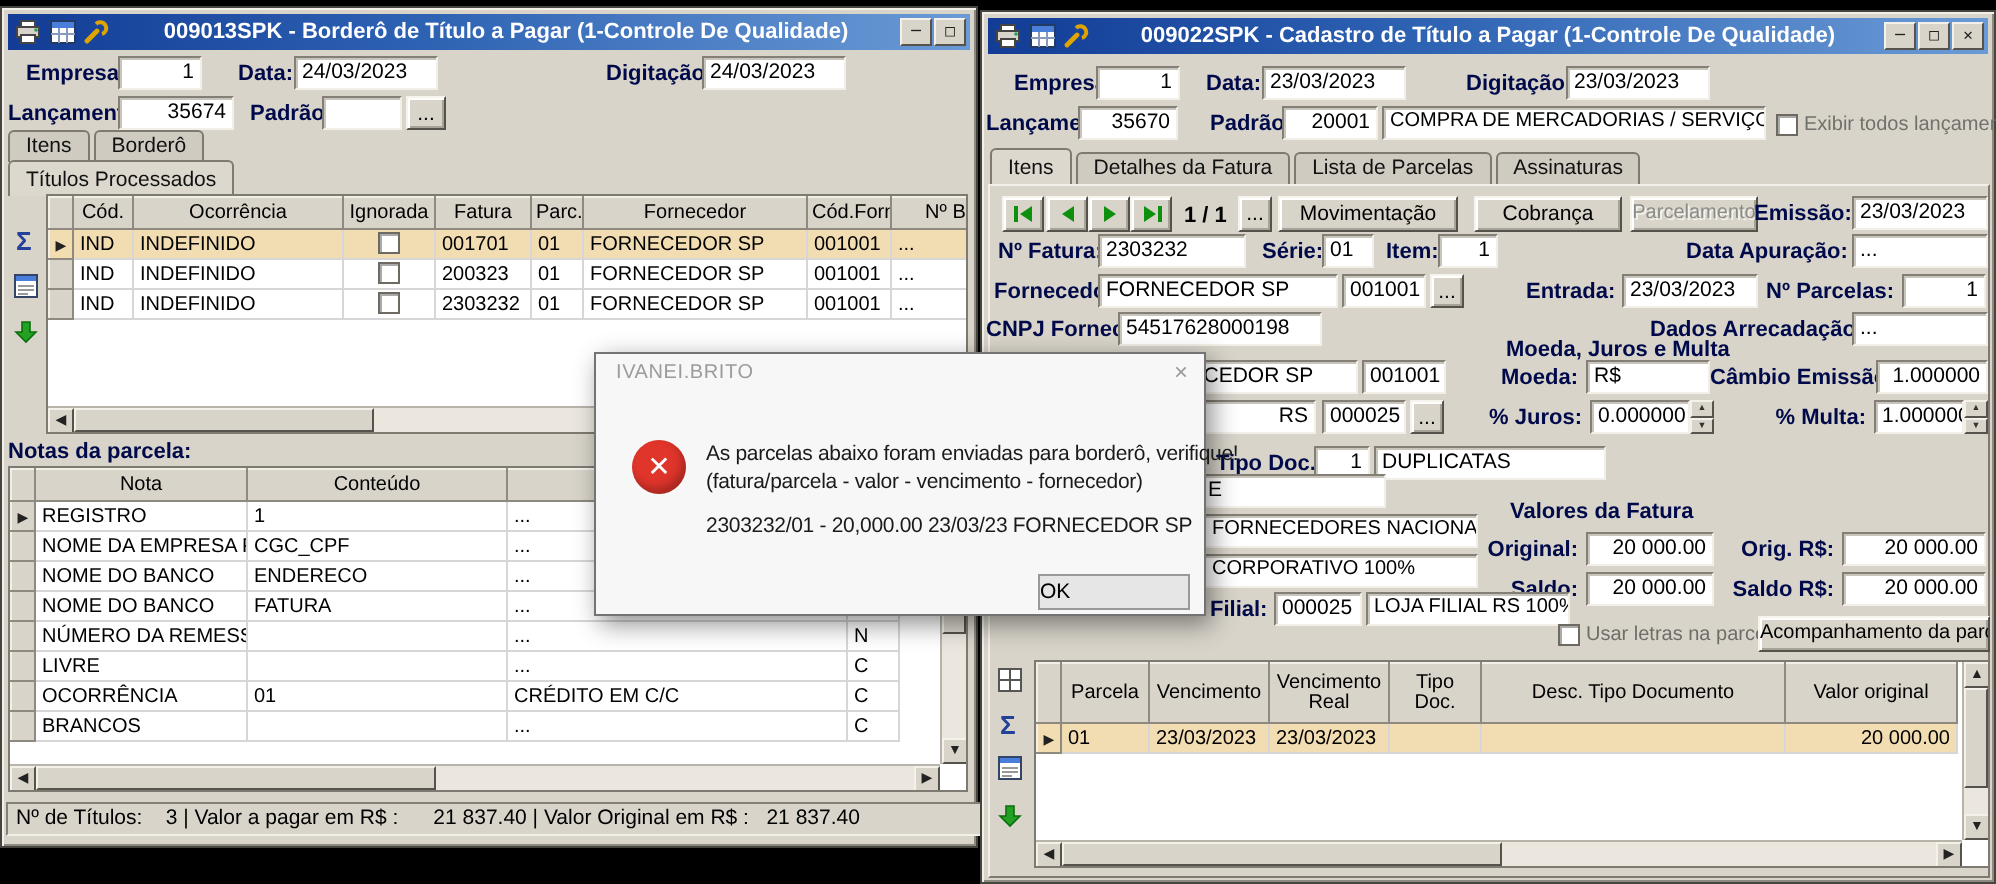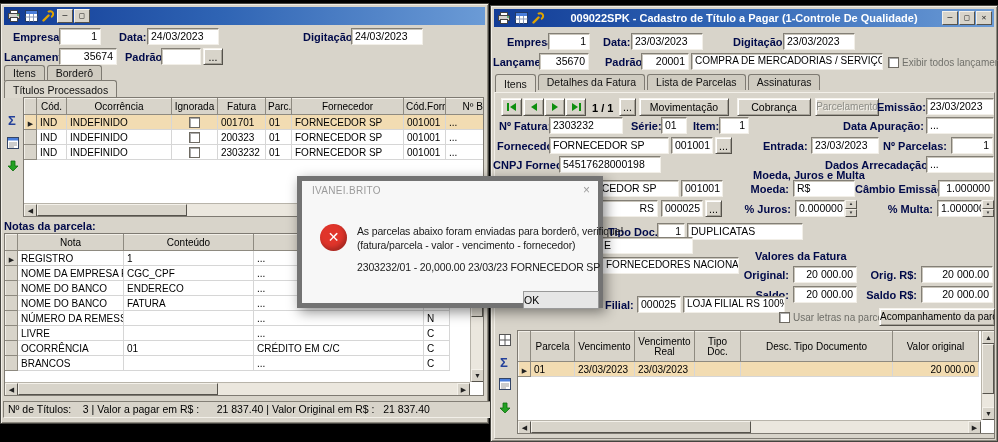--- a/index.html
+++ b/index.html
@@ -12,21 +12,21 @@
 .tbicon{width:16px;height:14px;display:inline-flex;align-items:center;justify-content:center}
 .wbtn{width:16px;height:14px;background:#d8d4ca;border:1px solid;border-color:#f4f1ea #56534c #56534c #f4f1ea;color:#222;font-size:8px;line-height:12px;text-align:center;font-weight:bold;font-family:"DejaVu Sans Mono",monospace}
 .lbl{position:absolute;font-size:11px;font-weight:bold;color:#000a4a;white-space:nowrap}
 .lbl.ra{text-align:right}
 .txt{position:absolute;font-size:11px;color:#000;white-space:nowrap}
 .fld{position:absolute;height:17px;background:#fff;border:1px solid;border-color:#837f76 #f2efe8 #f2efe8 #837f76;box-shadow:inset 1px 1px 0 #c9c5bb;font-size:10.5px;line-height:14px;padding:0 3px;white-space:nowrap;overflow:hidden;color:#000}
 .fld.ra{text-align:right}
 .btn{position:absolute;background:#d8d4ca;border:1px solid;border-color:#f6f3ec #55524b #55524b #f6f3ec;box-shadow:inset 1px 1px 0 #fff,inset -1px -1px 0 #a7a399;font-size:10.5px;text-align:center;color:#000;padding-top:2px;overflow:hidden;white-space:nowrap}
 .btn.nav{display:flex;align-items:center;justify-content:center;padding:0}
 .btn.dis{color:#8c8c86;text-shadow:1px 1px 0 #f4f2ec}
-.tabrow{position:absolute;display:flex;}
+.tabrow{position:absolute;display:flex;align-items:flex-end}
 .tab{height:16px;background:#cfcbc0;border:1px solid #7e7a72;border-bottom:none;border-radius:3px 3px 0 0;margin-right:2px;padding:1px 8px 0;font-size:10.5px;color:#111;white-space:nowrap}
 .tab.active{height:18px;background:#dcd8ce;padding-top:3px}
 .panel{position:absolute;border:1px solid;border-color:#f2efe8 #7e7a72 #7e7a72 #f2efe8}
 .gwrap{position:absolute;background:#fff;border:1px solid #7e7a72;overflow:hidden}
 table.grid{border-collapse:collapse;table-layout:fixed}
 .grid th{background:#d8d4ca;border:1px solid;border-color:#f2efe8 #8e8a80 #8e8a80 #f2efe8;font-size:10px;font-weight:normal;height:16px;padding:0 2px;white-space:nowrap;overflow:hidden;color:#000}
 .grid2 th{height:30px;white-space:normal;line-height:10px;vertical-align:middle}
 .grid td{background:#fff;border-right:1px solid #d6d6d6;border-bottom:1px solid #d6d6d6;font-size:10px;height:15px;padding:0 3px;white-space:nowrap;overflow:hidden;color:#000}
 .grid tr.hl td{background:#f2dcb2}
 .grid .selcol{background:#d8d4ca;border:1px solid;border-color:#f2efe8 #8e8a80 #8e8a80 #f2efe8;padding:0;text-align:center}
@@ -34,21 +34,21 @@
 .cb{position:absolute;width:11px;height:11px;background:#fff;border:1px solid #6e6a62;box-shadow:inset 1px 1px 0 #aaa}
 .cbi{display:inline-block;width:11px;height:11px;background:#fff;border:1px solid #6e6a62;box-shadow:inset 1px 1px 0 #aaa;vertical-align:middle}
 .sb{position:absolute;background:#ebe7de}
 .sbtn{position:absolute;width:13px;height:13px;background:#d8d4ca;border:1px solid;border-color:#f4f1ea #56534c #56534c #f4f1ea;font-size:7px;line-height:11px;text-align:center;color:#222}
 .sthumb{position:absolute;background:#d8d4ca;border:1px solid;border-color:#f4f1ea #56534c #56534c #f4f1ea}
 .statusbar{position:absolute;background:#d8d4ca;border:1px solid;border-color:#837f76 #f2efe8 #f2efe8 #837f76;font-size:10.5px;line-height:14px;padding:0 4px;white-space:pre;overflow:hidden;color:#000}
 .icon{position:absolute;display:inline-flex;align-items:center;justify-content:center}
 .sigma{font-size:13px;font-weight:bold;color:#23409a;line-height:13px}
 .spin{position:absolute;width:12px;height:17px;display:flex;flex-direction:column}
 .spin span{flex:1;background:#d8d4ca;border:1px solid;border-color:#f4f1ea #56534c #56534c #f4f1ea;font-size:4.5px;line-height:6px;text-align:center;color:#333;overflow:hidden}
-.dialog{position:absolute;left:297px;top:176px;width:306px;height:132px;background:#f7f7f7;border:5px solid #737373;box-shadow:3px 4px 12px rgba(0,0,0,.45);z-index:60}
+.dialog{position:absolute;left:297px;top:176px;width:306px;height:132px;background:#f7f7f7;border:1px solid #737373;box-shadow:3px 4px 12px rgba(0,0,0,.45);z-index:60}
 .dlg-title{position:absolute;left:10px;top:4px;font-size:10px;color:#9b9b9b;letter-spacing:.3px}
 .dlg-close{position:absolute;right:8px;top:2px;font-size:12px;color:#9b9b9b}
 .dlg-err{position:absolute;left:18px;top:43px;width:27px;height:27px;border-radius:50%;background:#e0352b;color:#fff;font-weight:bold;font-size:14px;line-height:27px;text-align:center;box-shadow:inset -2px -3px 4px rgba(0,0,0,.25)}
 .dlg-line{position:absolute;font-size:10.5px;color:#1a1a1a;white-space:nowrap;letter-spacing:-0.15px}
 .dlg-ok{position:absolute;left:221px;top:110px;width:76px;height:18px;background:#e6e6e6;border:1px solid #999;font-size:10.5px;text-align:left;padding-top:2px;color:#000}
 </style>
 </head>
 <body>
 
 <div id="screen">
@@ -71,20 +71,21 @@
             <line x1="4.5" y1="4" x2="4.5" y2="11.5" stroke="#8899bb"></line>
             <line x1="8.5" y1="4" x2="8.5" y2="11.5" stroke="#8899bb"></line>
           </svg>
         </span>
       <span class="tbicon">
           <svg width="13" height="12" viewBox="0 0 13 12">
             <path d="M1.5 10.5 L6.5 5.5" stroke="#e0a400" stroke-width="2.4" stroke-linecap="round"></path>
             <path d="M6 2 a3 3 0 1 1 3 5" fill="none" stroke="#e0a400" stroke-width="2"></path>
           </svg>
         </span>
+      <span class="tb-title">009013SPK - Borderô de Título a Pagar (1-Controle De Qualidade)</span>
       <span class="wbtn">─</span>
       <span class="wbtn">□</span>
     </div>
 
     <span class="lbl" style="left:12px;top:27px">Empresa:</span>
     <div class="fld ra" style="left:58px;top:24px;width:42px">1</div>
     <span class="lbl" style="left:118px;top:27px">Data:</span>
     <div class="fld" style="left:146px;top:24px;width:72px">24/03/2023</div>
     <span class="lbl" style="left:302px;top:27px">Digitação:</span>
     <div class="fld" style="left:350px;top:24px;width:72px">24/03/2023</div>
@@ -417,20 +418,21 @@
     <div class="fld" style="left:72px;top:231px;width:130px;padding-left:40px">E</div>
 
     <span class="lbl" style="left:264px;top:244px">Valores da Fatura</span>
 
     <div class="fld" style="left:72px;top:251px;width:176px;padding-left:42px;font-size:10px">FORNECEDORES NACIONAIS</div>
     <span class="lbl ra" style="left:252px;top:263px;width:46px">Original:</span>
     <div class="fld ra" style="left:302px;top:260px;width:64px">20 000.00</div>
     <span class="lbl ra" style="left:374px;top:263px;width:52px">Orig. R$:</span>
     <div class="fld ra" style="left:430px;top:260px;width:72px">20 000.00</div>
 
+    <div class="fld" style="left:72px;top:271px;width:176px;padding-left:42px;font-size:10px">CORPORATIVO 100%</div>
     <span class="lbl ra" style="left:252px;top:283px;width:46px">Saldo:</span>
     <div class="fld ra" style="left:302px;top:280px;width:64px">20 000.00</div>
     <span class="lbl ra" style="left:374px;top:283px;width:52px">Saldo R$:</span>
     <div class="fld ra" style="left:430px;top:280px;width:72px">20 000.00</div>
 
     <span class="lbl" style="left:114px;top:293px">Filial:</span>
     <div class="fld" style="left:146px;top:290px;width:44px">000025</div>
     <div class="fld" style="left:192px;top:290px;width:102px;font-size:10px">LOJA FILIAL RS 100%</div>
 
     <span class="cb" style="left:288px;top:306px"></span>

